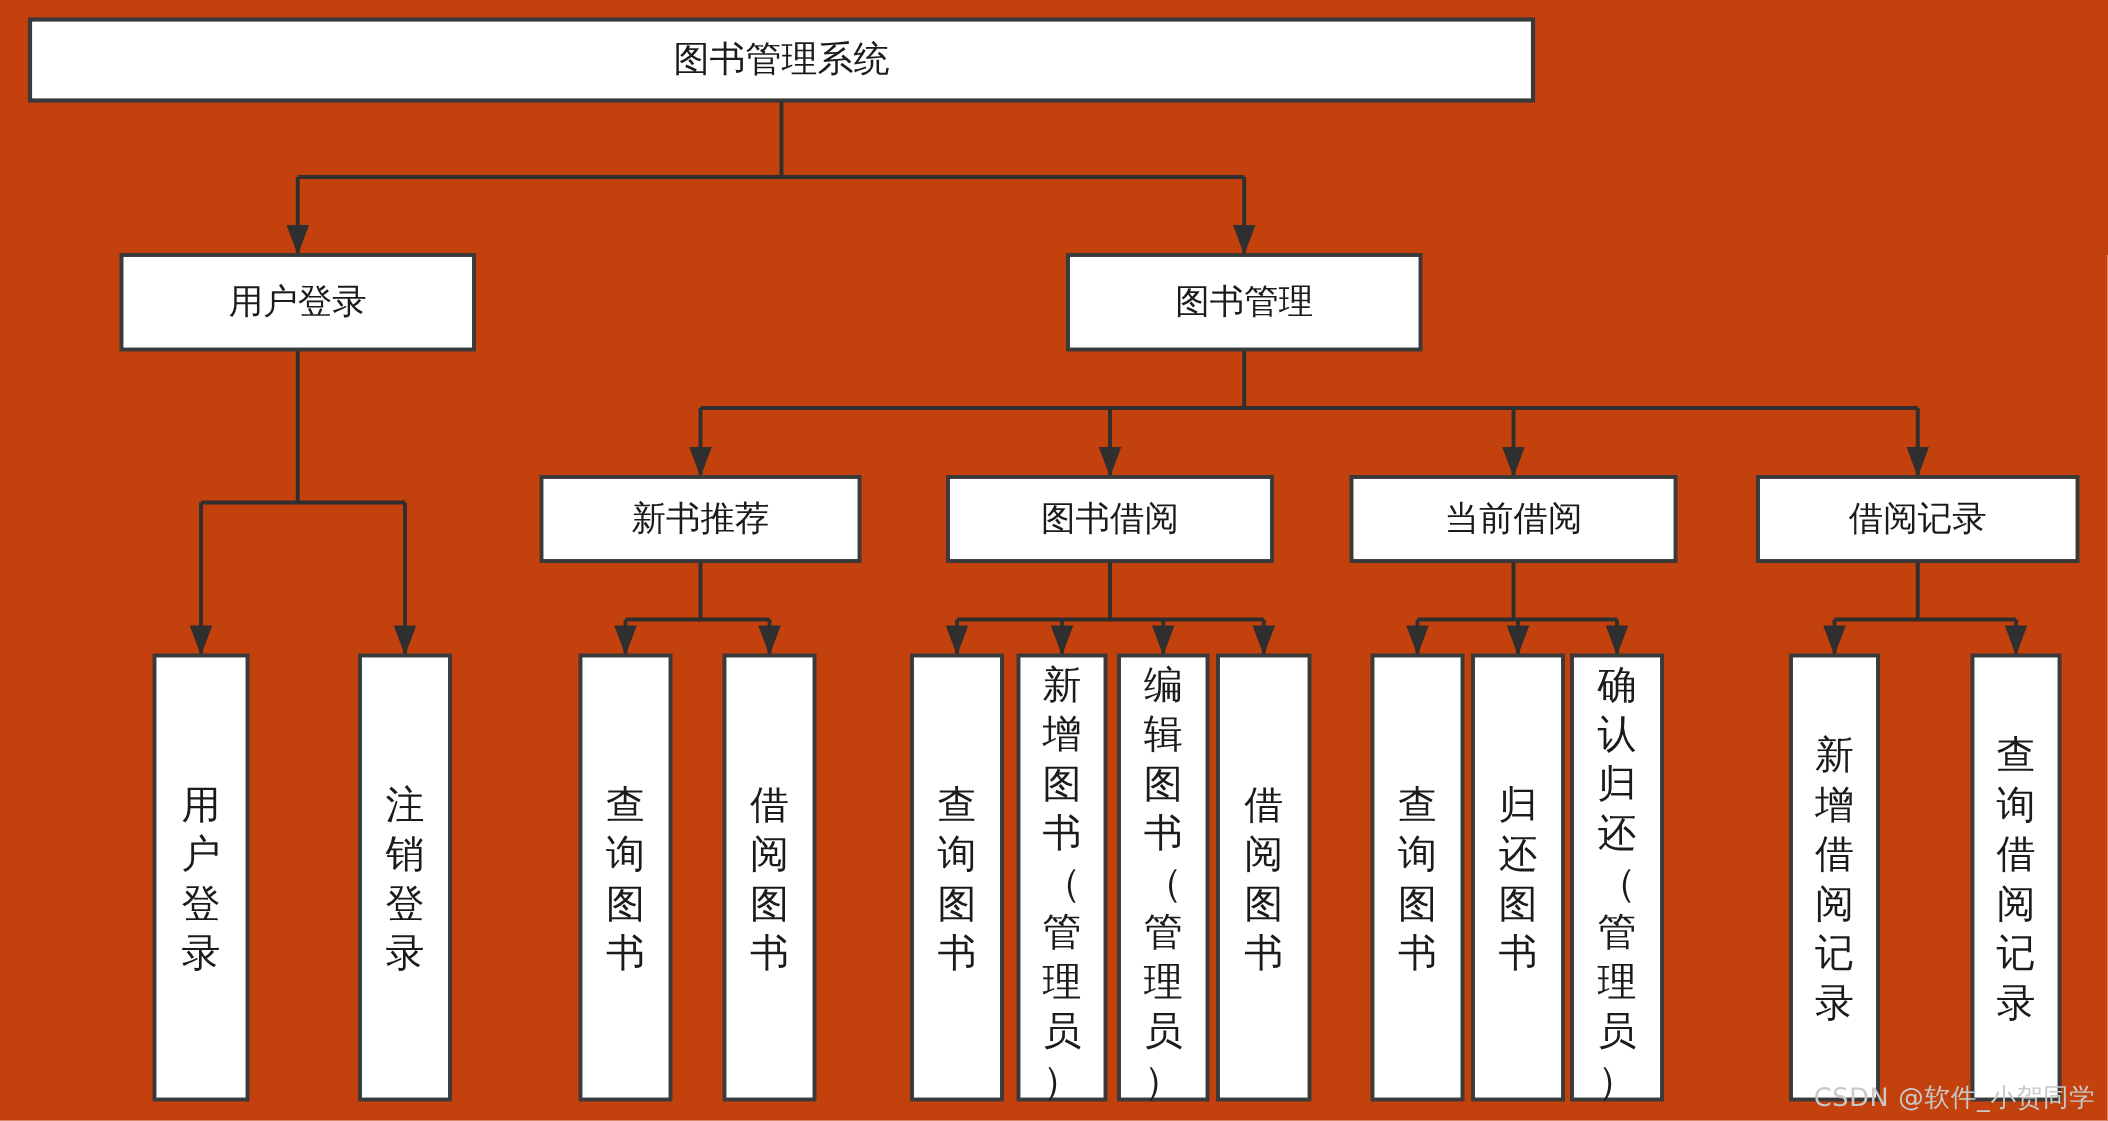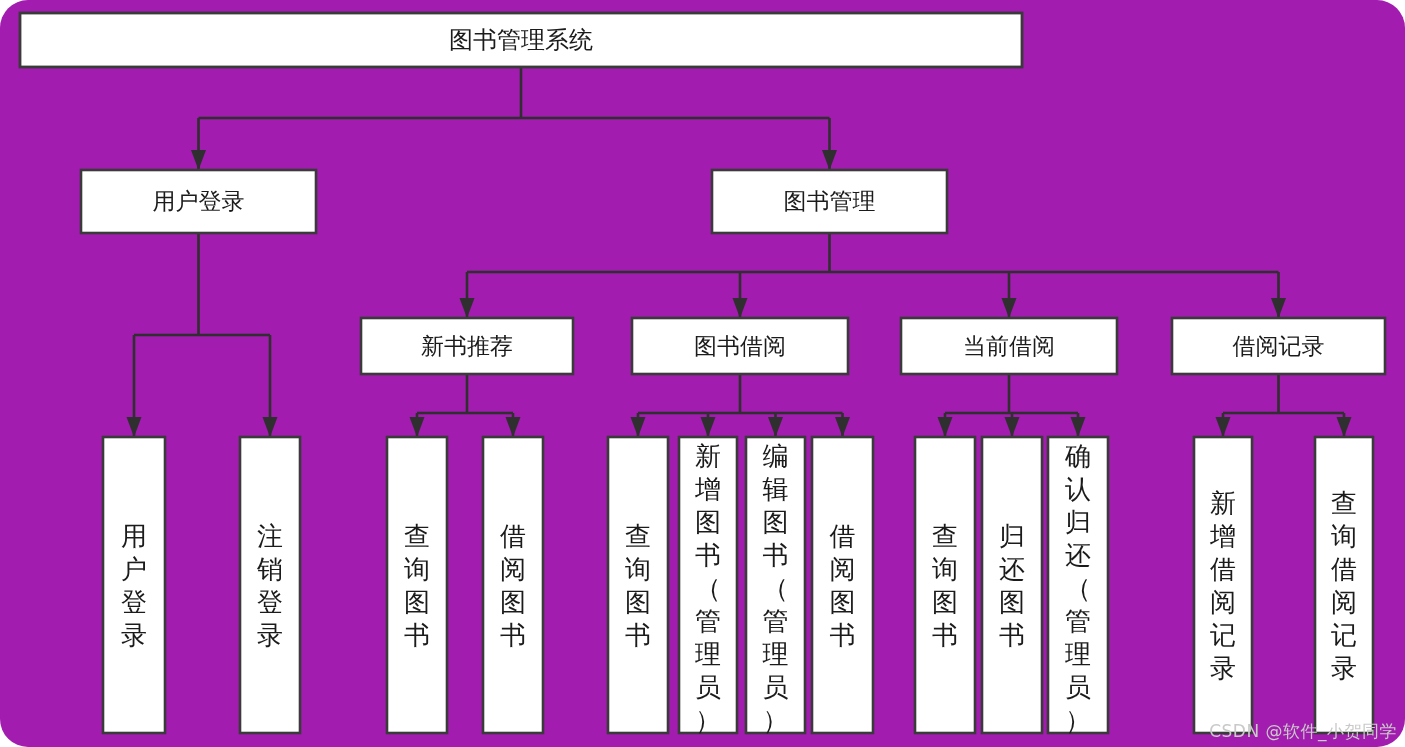--- a/index.html
+++ b/index.html
@@ -11,22 +11,21 @@
   body {
     font-family: "DejaVu Sans", "Liberation Sans", sans-serif;
     width: 1405px;
     height: 747px;
     overflow: hidden;
   }
   #diagram-root {
     position: relative;
     width: 1405px;
     height: 747px;
-    background: #a21caf;
-    border-radius: 28px;
+    background: #c2410c;
   }
   svg.diagram-canvas {
     position: absolute;
     left: 0;
     top: 0;
     width: 1405px;
     height: 747px;
     display: block;
   }
   .node-box {

